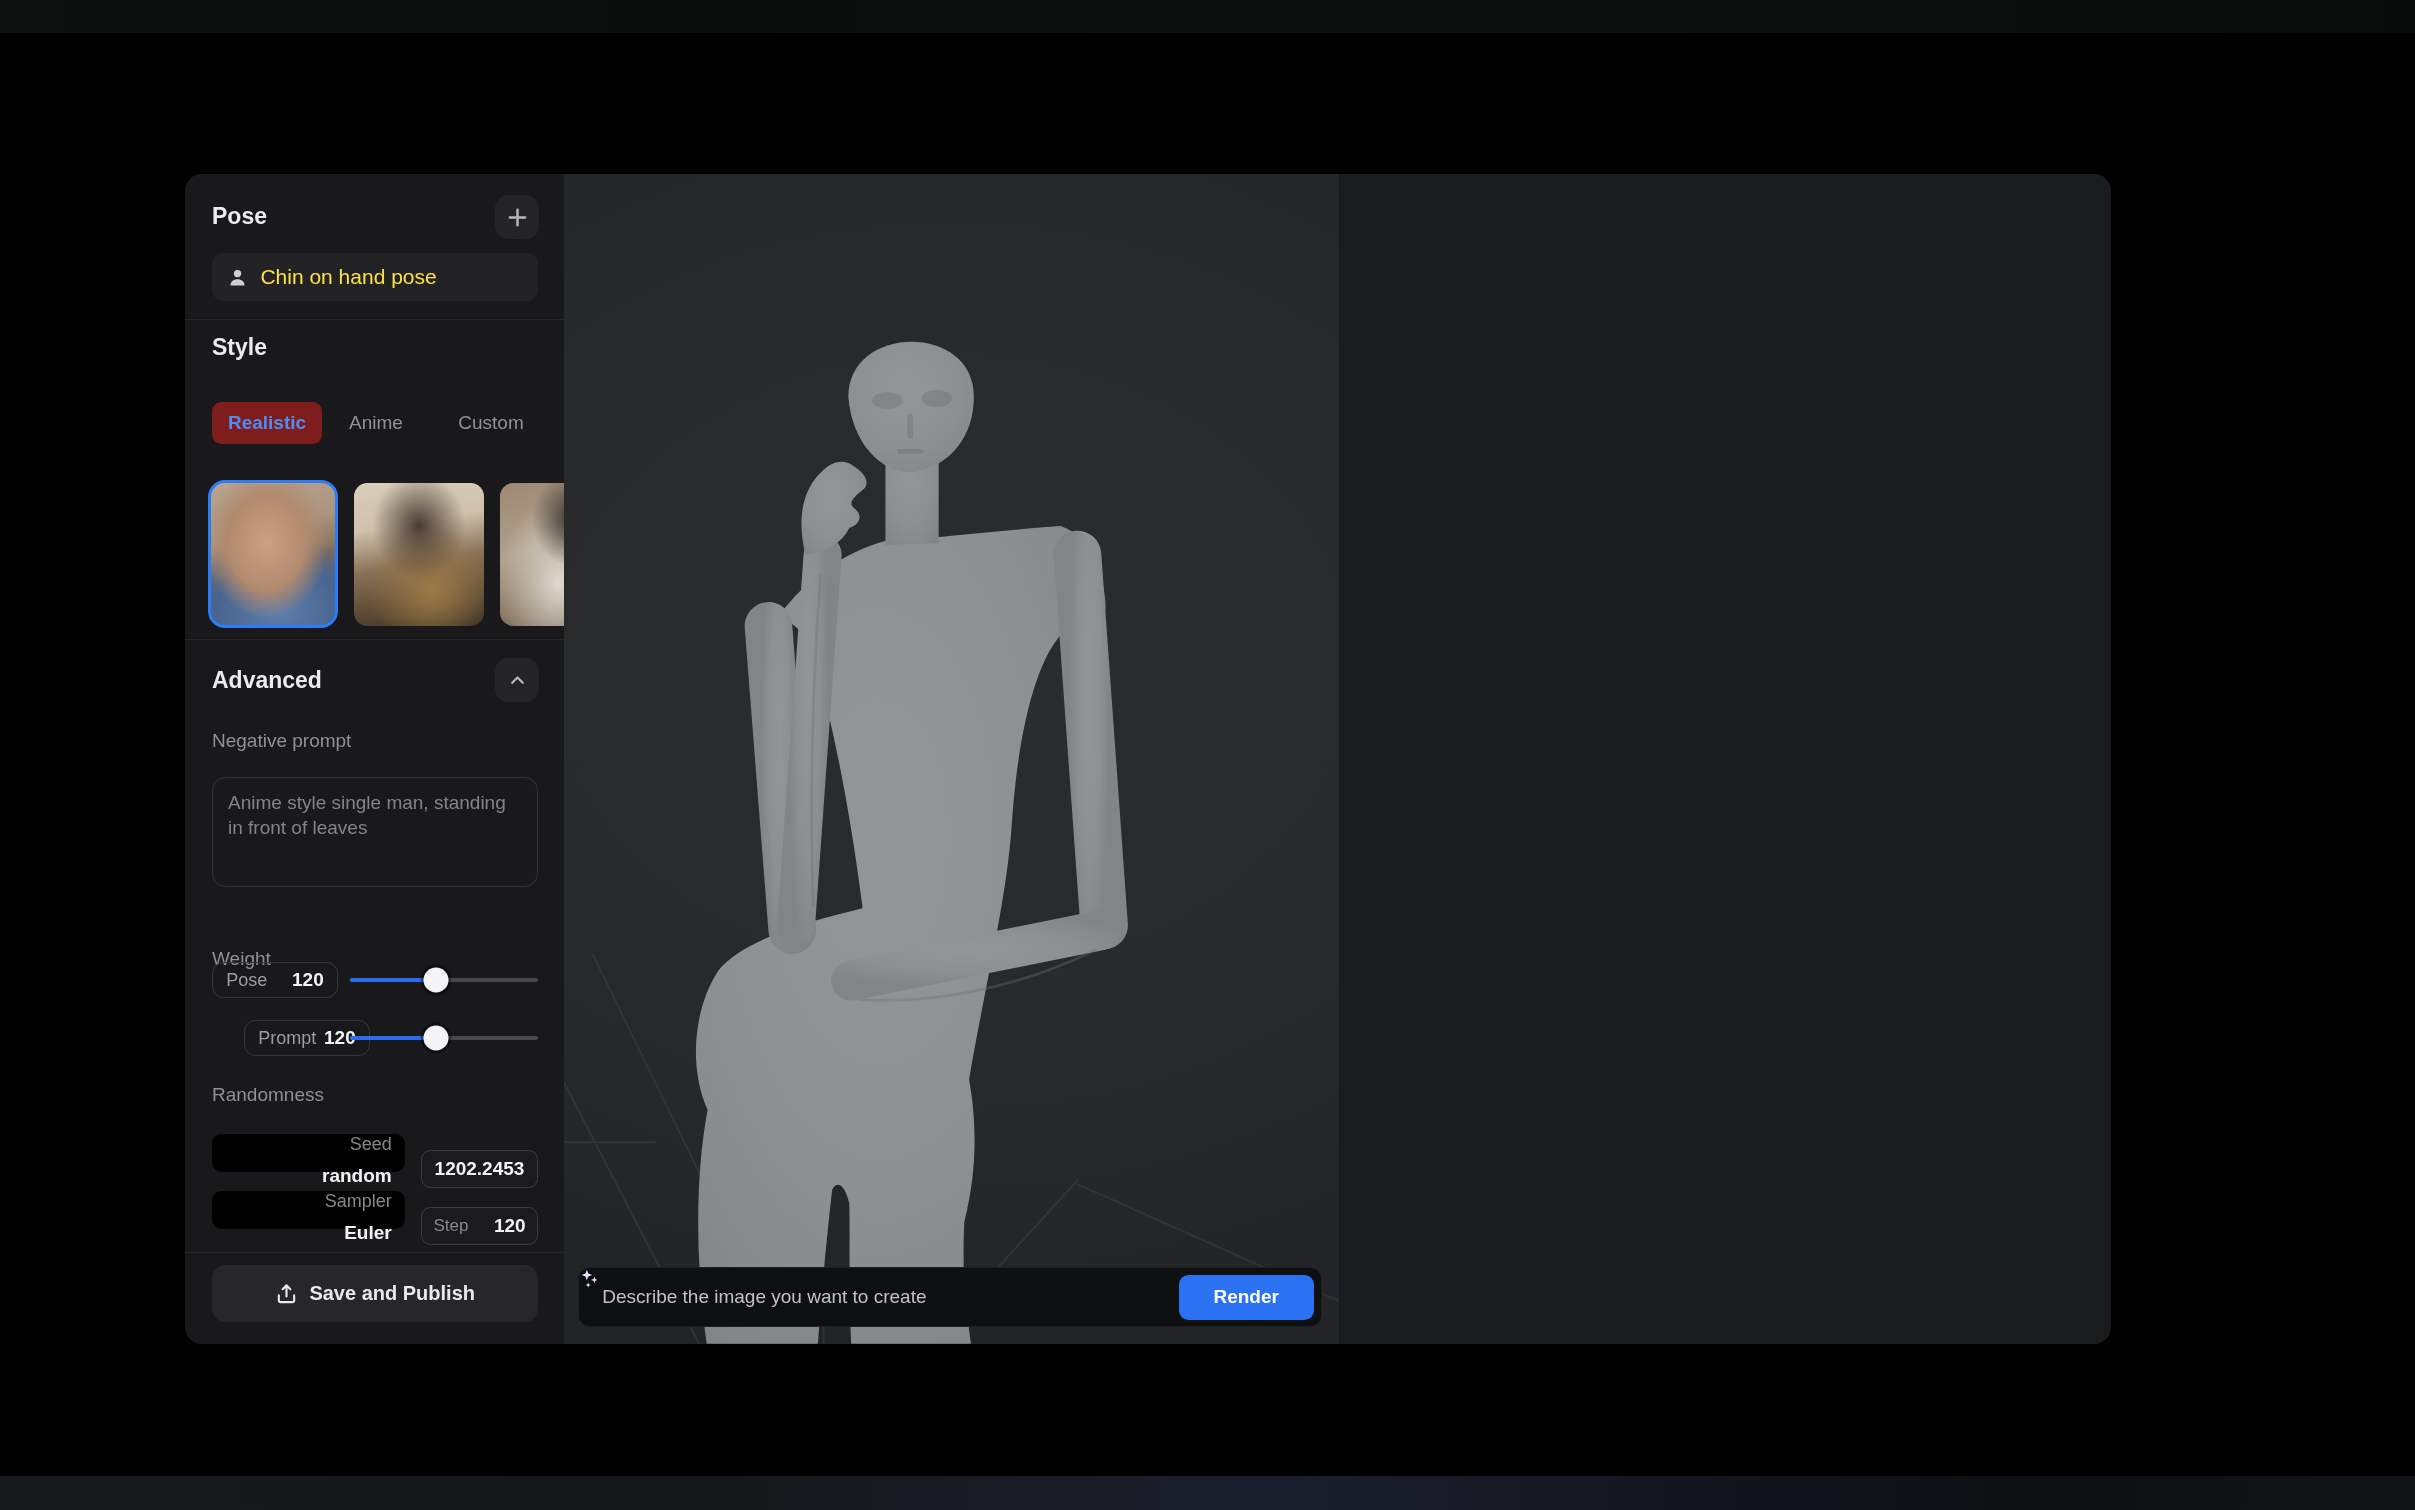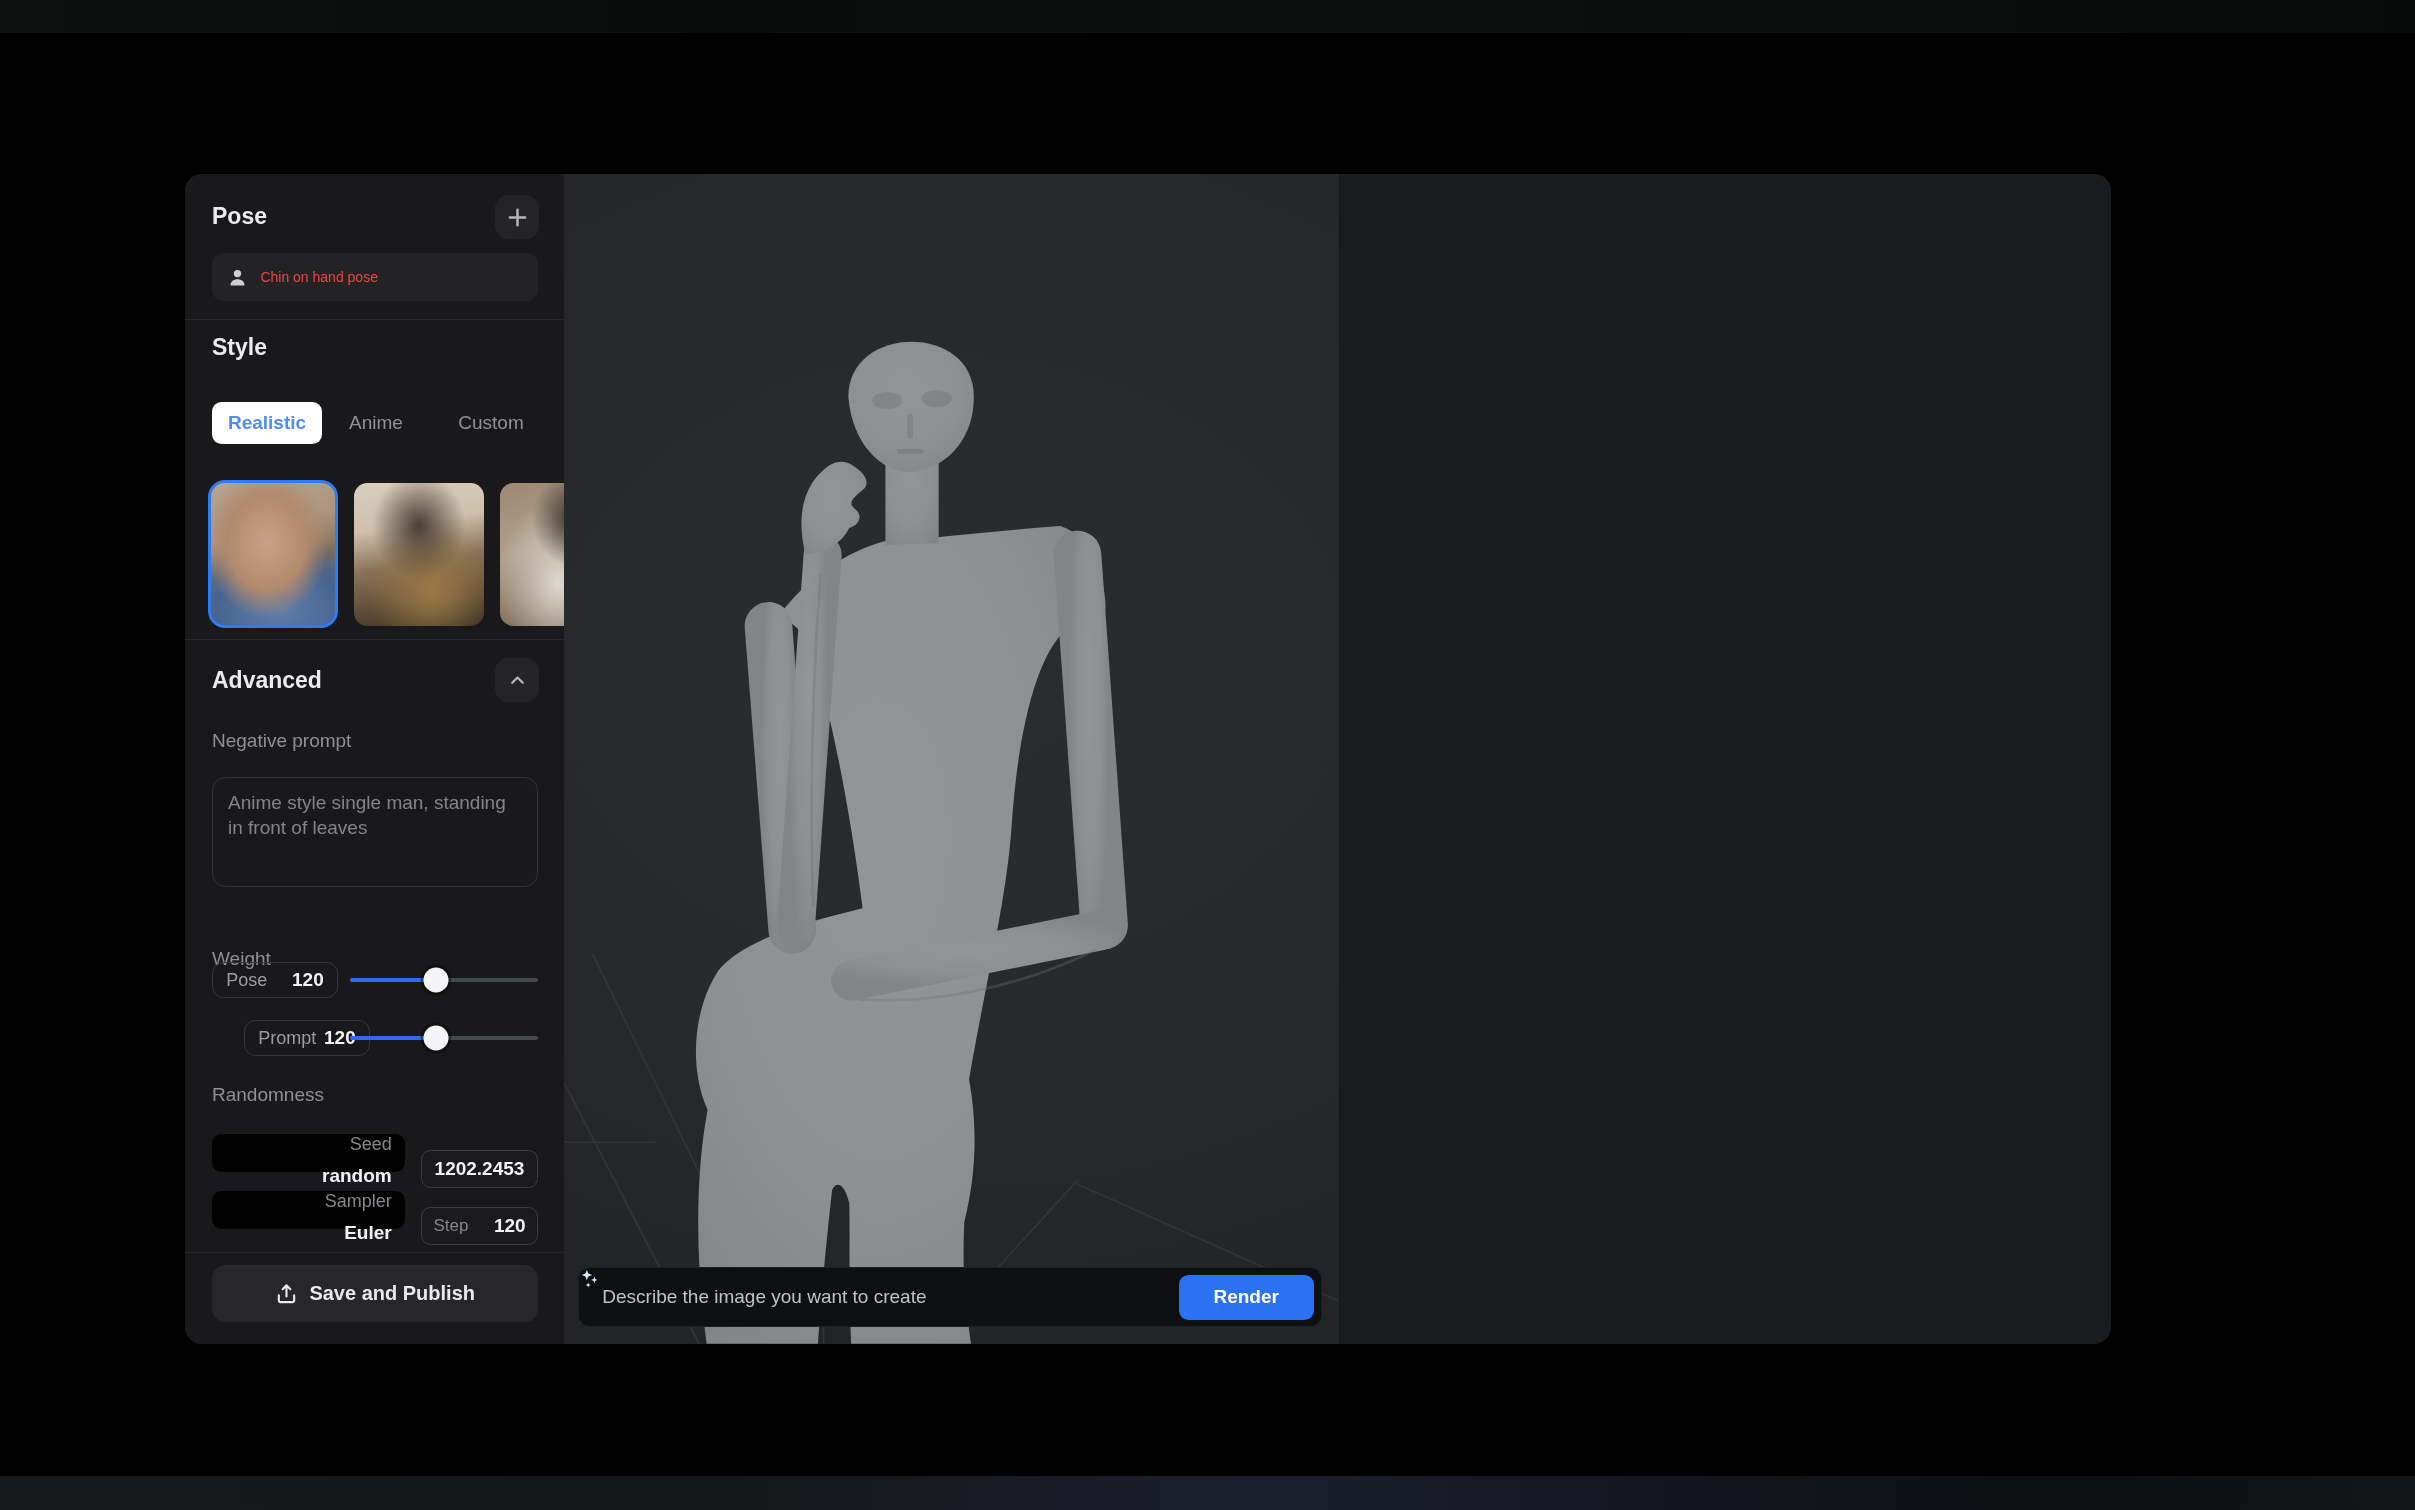--- a/index.html
+++ b/index.html
@@ -23,26 +23,26 @@
 
   .section-title { position:absolute; left:27px; font-size:23px; font-weight:bold; color:#ececee; }
 
   .icon-btn { position:absolute; left:310px; width:44px; height:44px; background:#242427;
     border:none; border-radius:13.3px; color:#b4b6b9; display:flex; align-items:center;
     justify-content:center; cursor:pointer; }
 
   .pose-item { position:absolute; left:27px; top:79px; width:326px; height:48px;
     background:#232326; border-radius:11.4px; display:flex; align-items:center;
     padding:0 15px; gap:12.4px; cursor:pointer; }
-  .pose-item span { font-size:14px; color:#ef4444; }
+  .pose-item span { font-size:21px; color:#fde047; }
 
   
   .tab { position:absolute; top:228px; height:42px; display:flex; align-items:center;
     justify-content:center; font-size:19px; cursor:pointer; border-radius:9.5px; }
-  .tab.active { left:27px; width:110px; background:#ffffff; color:#4e8cf6; font-weight:bold; }
+  .tab.active { left:27px; width:110px; background:#7f1d1d; color:#4e8cf6; font-weight:bold; }
   .tab.t2 { left:148px; width:86px; color:#8f9296; }
   .tab.t3 { left:263px; width:86px; color:#8f9296; }
 
   
   .thumbs { position:absolute; left:23px; top:306px; width:357px; height:148px; overflow:hidden; }
   .thumb { position:absolute; top:2.9px; width:130px; height:143px; border-radius:13.3px; cursor:pointer; }
   .thumb.sel { top:0; height:148px; border:3.8px solid #2e7bf6; border-radius:17px; }
   .thumb.n1 { left:0;
     background:
       radial-gradient(86px 105px at 45% 42%, #c9a186 0%, #b28a6d 45%, rgba(0,0,0,0) 72%),

